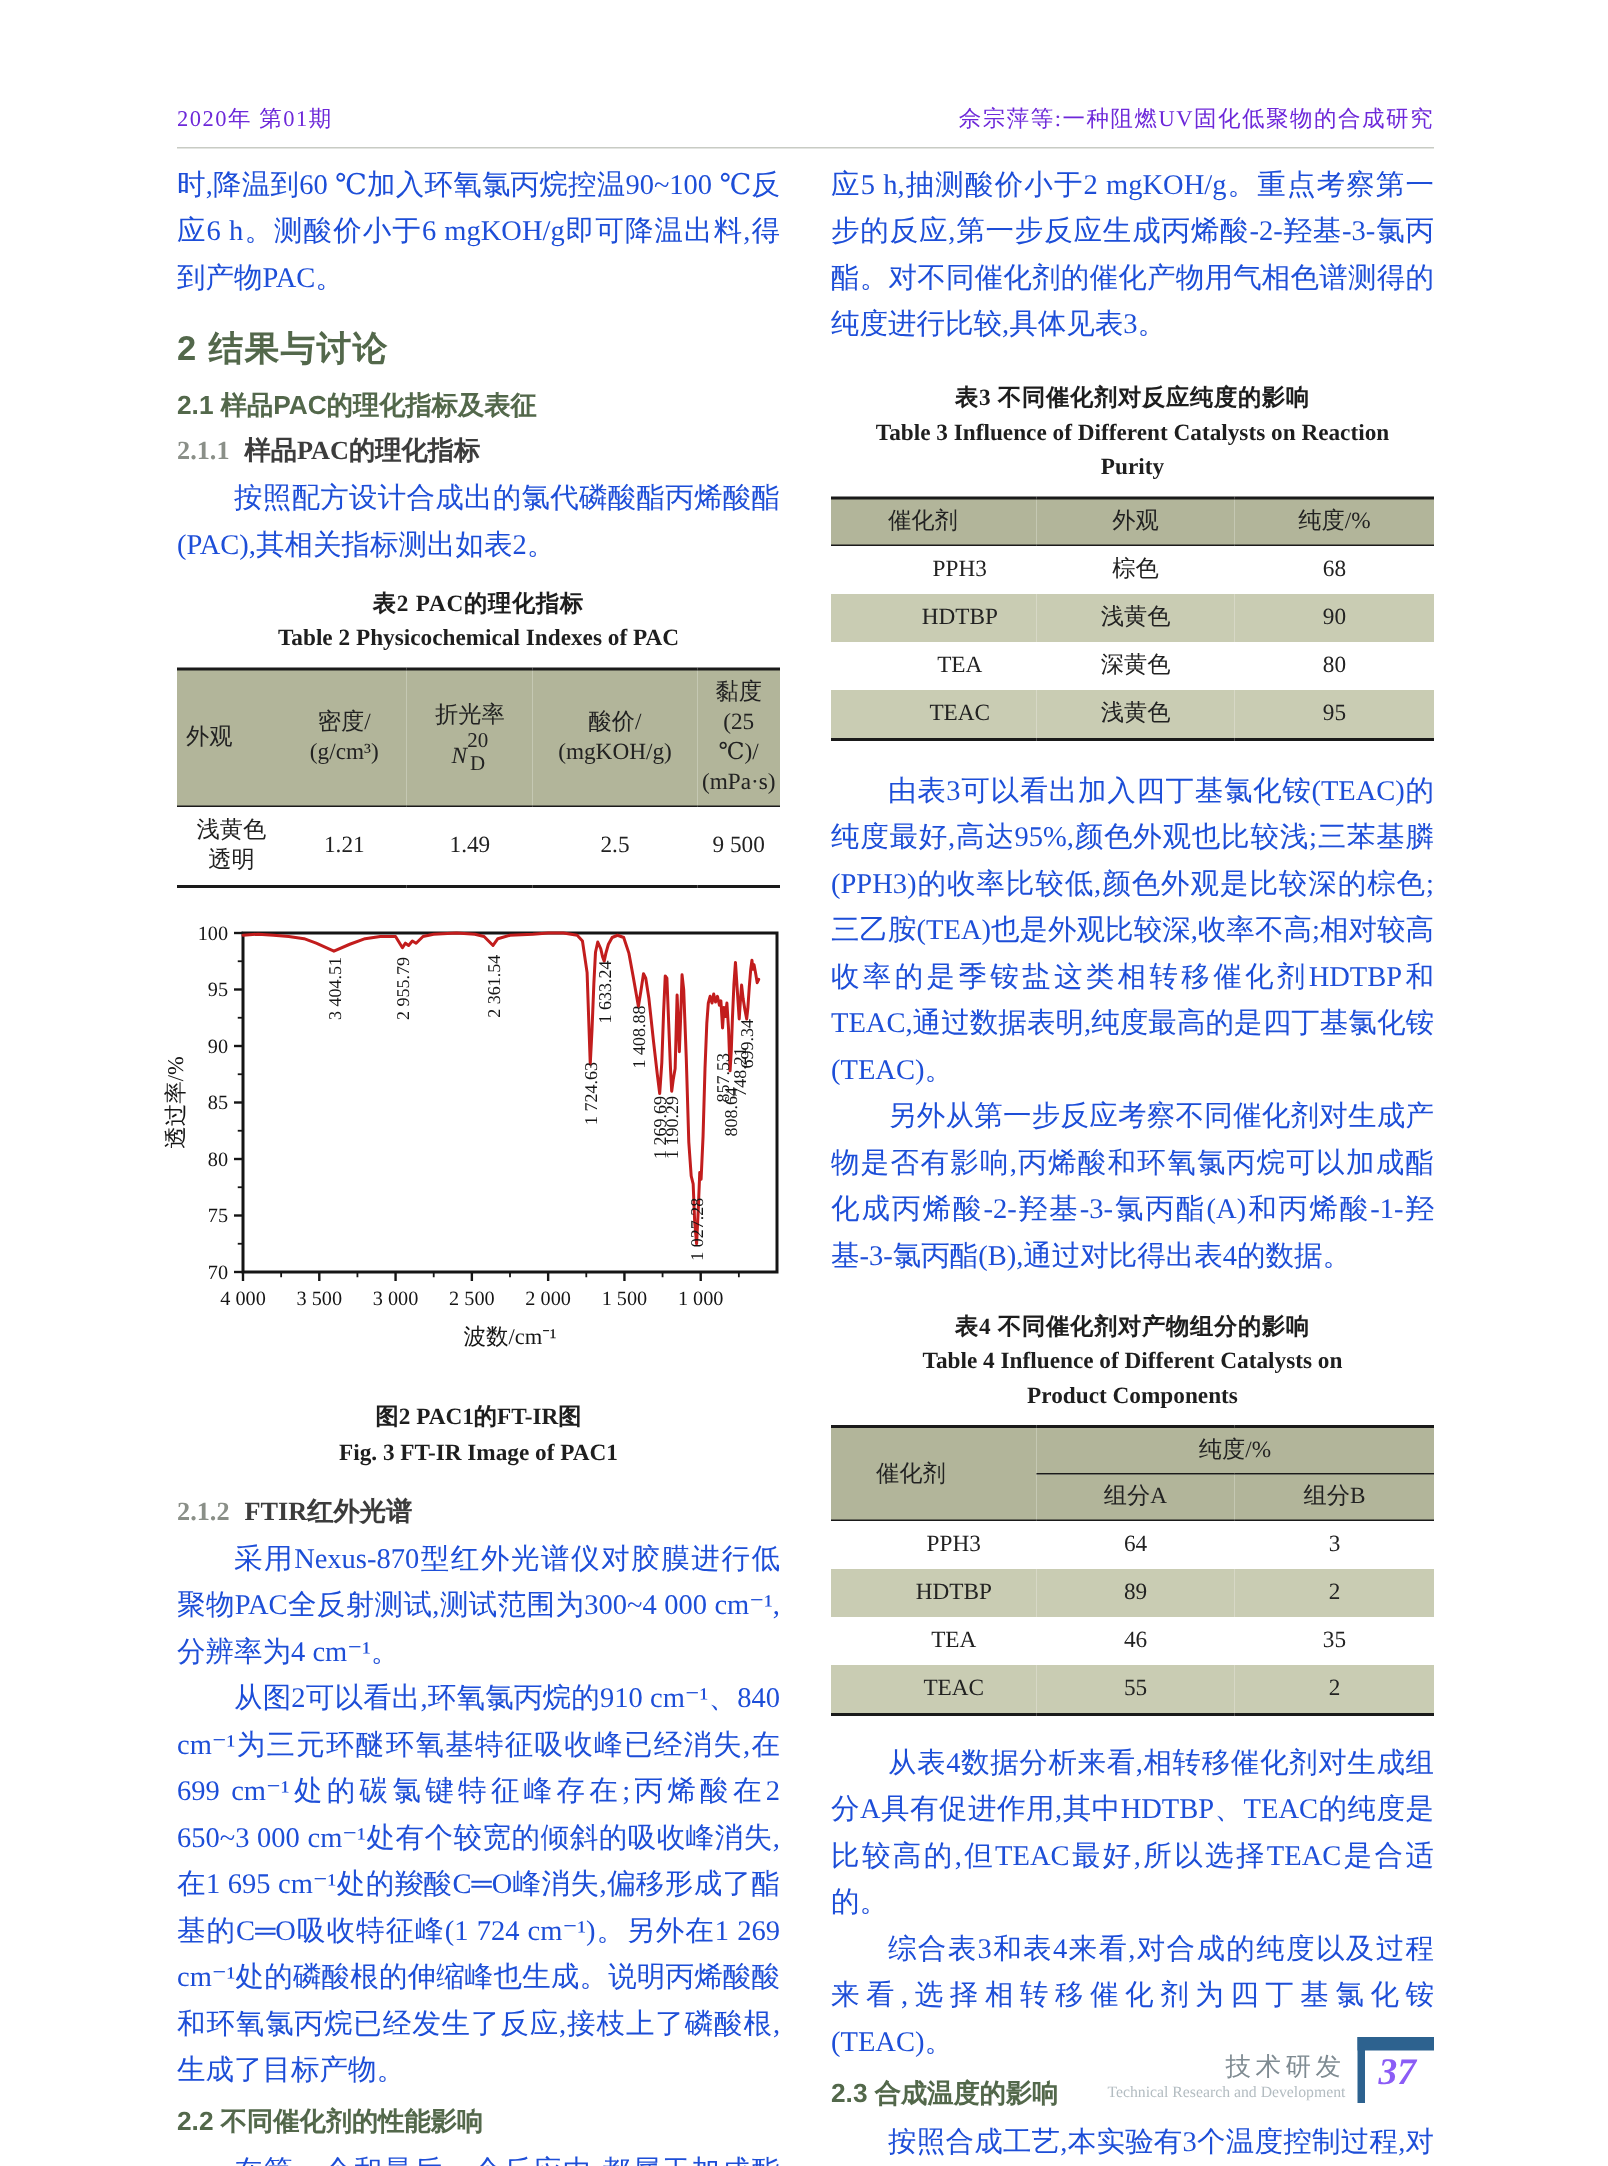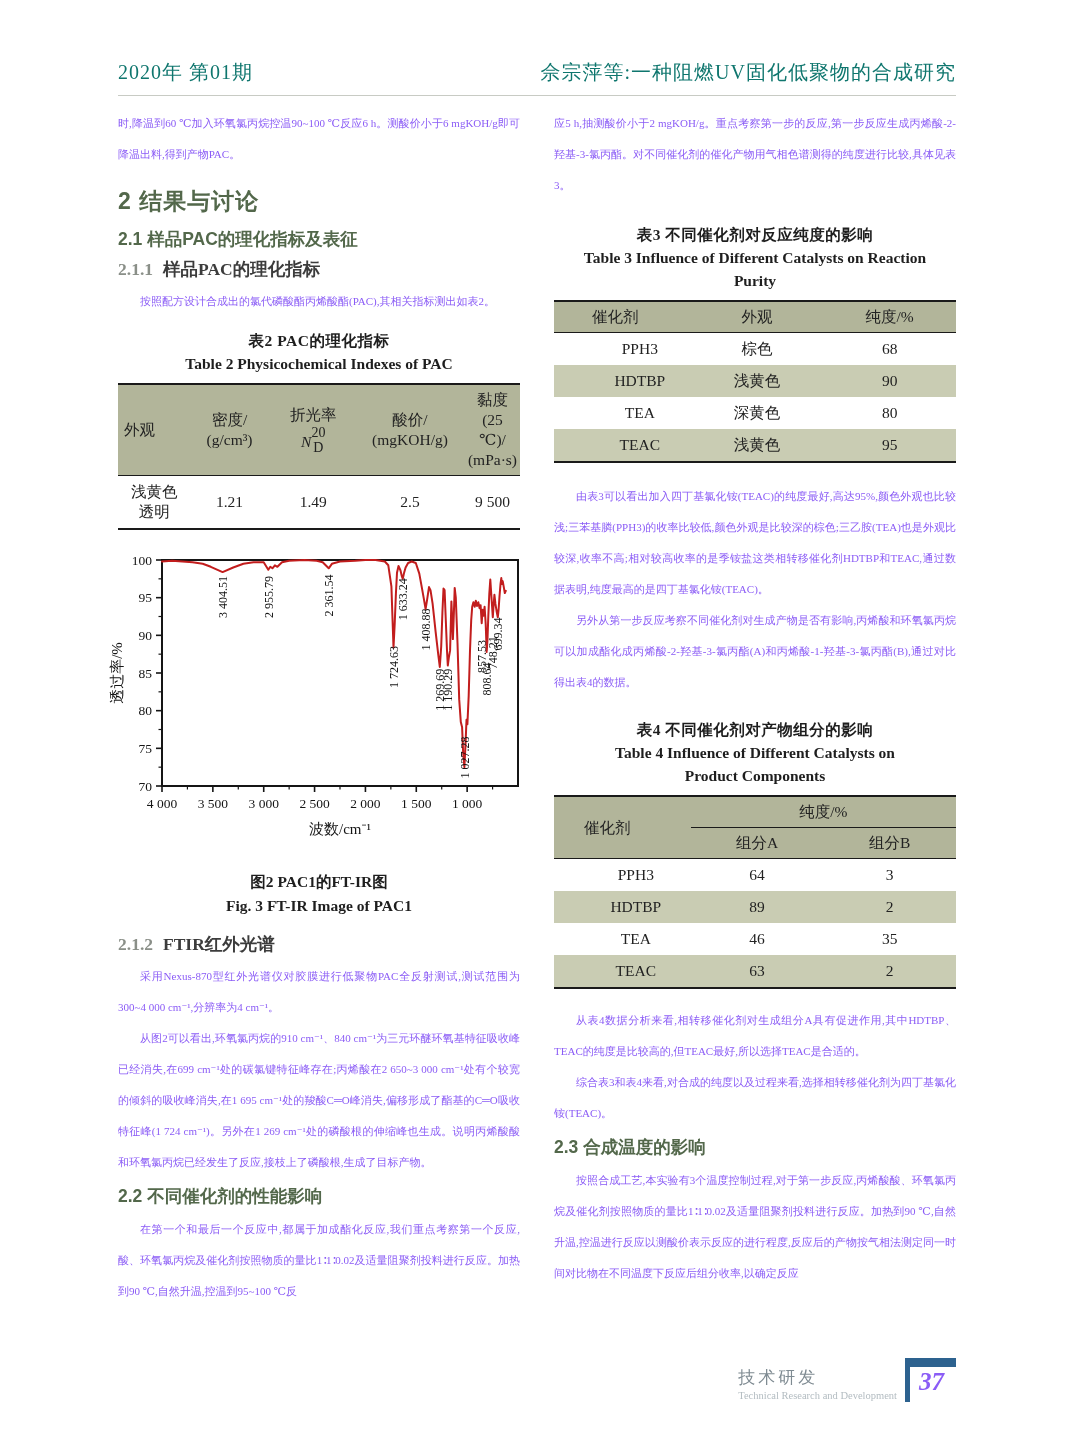--- a/index.html
+++ b/index.html
@@ -5,34 +5,34 @@
   * { margin:0; padding:0; box-sizing:border-box; }
   html,body { background:#e8e8e8; }
   .page {
     position:relative; width:1072px; height:1444px; margin:0 auto;
     background:#ffffff; overflow:hidden;
     font-family:"Liberation Serif","DejaVu Serif",serif;
     color:#1e1e1e;
   }
   
   .header {
-    position:absolute; top:59px; left:118px; right:116px;
+    position:absolute; top:70px; left:118px; right:116px;
     display:flex; justify-content:space-between; align-items:flex-end;
     padding-bottom:9px; border-bottom:1.5px solid #c8cbc4;
-    font-size:20px; color:#0f766e; letter-spacing:1px;
+    font-size:15px; color:#6d28d9; letter-spacing:1px;
   }
   
   .content {
     position:absolute; top:108px; left:118px;
     display:flex; gap:34px;
   }
   .col { width:402px; }
   .col p {
-    font-size:11px; line-height:31px; text-align:justify;
-    color:#8b5cf6;
+    font-size:19px; line-height:31px; text-align:justify;
+    color:#1d4ed8;
   }
   .col p.indent { text-indent:2em; }
   h2.sec {
     font-family:"Liberation Sans","DejaVu Sans",sans-serif;
     font-size:23px; font-weight:600; color:#53684b;
     margin:16px 0 10px 0; letter-spacing:1px;
   }
   h3.sec {
     font-family:"Liberation Sans","DejaVu Sans",sans-serif;
     font-size:17.5px; font-weight:600; color:#53684b;
@@ -64,21 +64,21 @@
   .nd-sym { font-style:italic; }
   th.sub-span { border-bottom:1.2px solid #1a1a1a; }
   
   .figure { margin:4px 0 0 -10px; }
   .fig-cap { text-align:center; font-weight:bold; font-size:15.5px; line-height:24px; margin:2px 0 14px 0; }
   
   .footer {
     position:absolute; right:116px; bottom:42px;
     display:flex; align-items:flex-start;
   }
-  .footer-text { margin-top:8px; }
+  .footer-text { text-align:right; margin-top:8px; }
   .footer-cn { font-size:17px; color:#7f8b92; letter-spacing:3px; }
   .footer-en { font-size:10.5px; color:#b3bcc1; margin-top:1px; }
   .pagenum-box {
     margin-left:8px;
     border-top:9px solid #2d628f; border-left:5px solid #2d628f;
     padding:1px 12px 6px 9px;
   }
   .pagenum {
     font-size:25px; font-weight:bold; font-style:italic; color:#8b5cf6;
     font-family:"Liberation Serif",serif;
@@ -282,21 +282,21 @@
           <td>89</td>
           <td>2</td>
         </tr>
         <tr>
           <td class="l" style="padding-left:30px;">TEA</td>
           <td>46</td>
           <td>35</td>
         </tr>
         <tr class="shade">
           <td class="l" style="padding-left:30px;">TEAC</td>
-          <td>63</td>
+          <td>55</td>
           <td>2</td>
         </tr>
       </tbody>
         </table>
 
       <p class="indent" style="margin-top:16px;">从表4数据分析来看,相转移催化剂对生成组分A具有促进作用,其中HDTBP、TEAC的纯度是比较高的,但TEAC最好,所以选择TEAC是合适的。</p>
       <p class="indent">综合表3和表4来看,对合成的纯度以及过程来看,选择相转移催化剂为四丁基氯化铵(TEAC)。</p>
       <h3 class="sec">2.3  合成温度的影响</h3>
       <p class="indent">按照合成工艺,本实验有3个温度控制过程,对于第一步反应,丙烯酸酸、环氧氯丙烷及催化剂按照物质的量比1∶1∶0.02及适量阻聚剂投料进行反应。加热到90 ℃,自然升温,控温进行反应以测酸价表示反应的进行程度,反应后的产物按气相法测定同一时间对比物在不同温度下反应后组分收率,以确定反应</p>
     </div>

